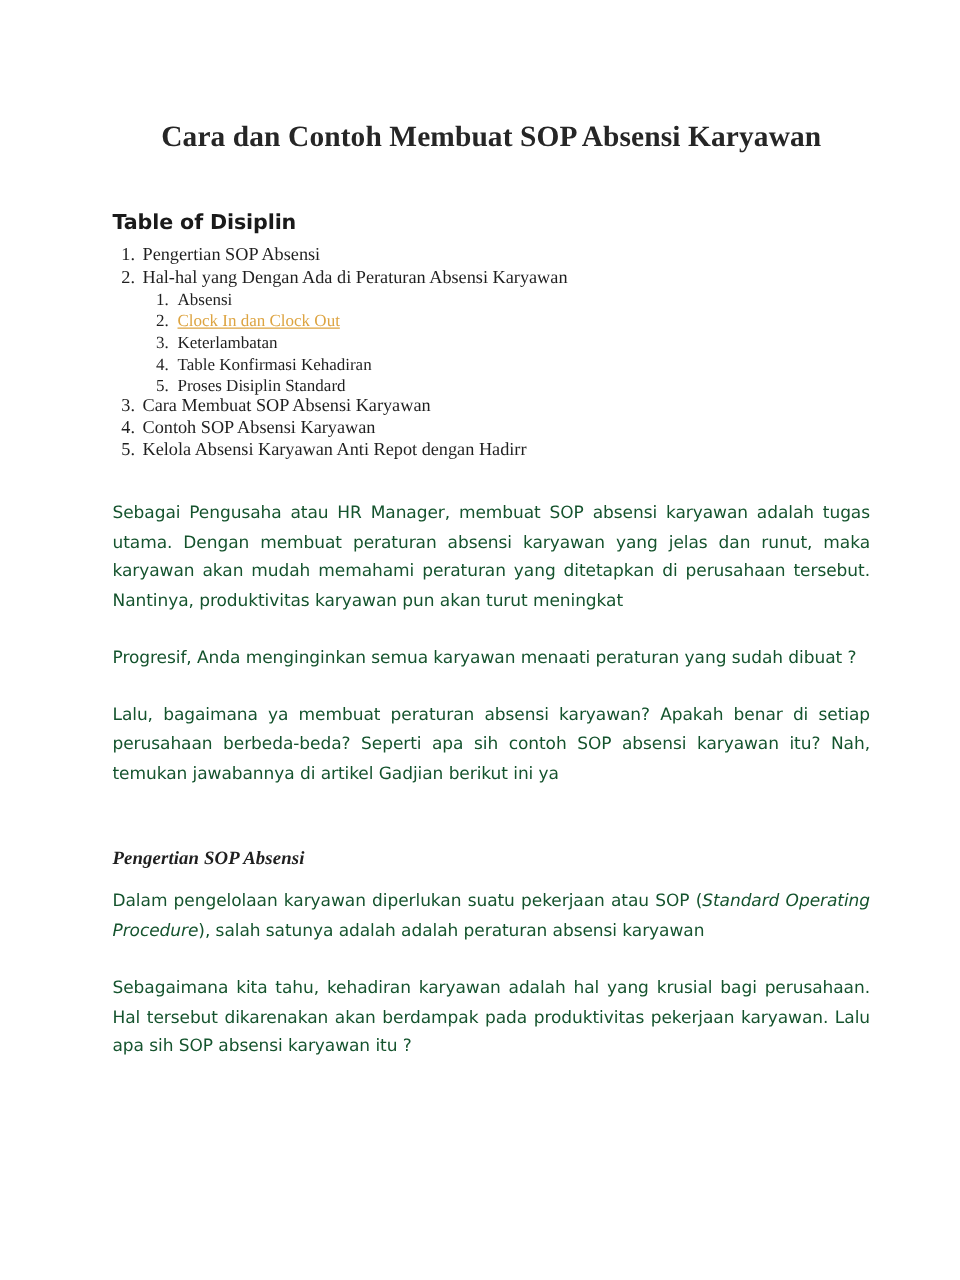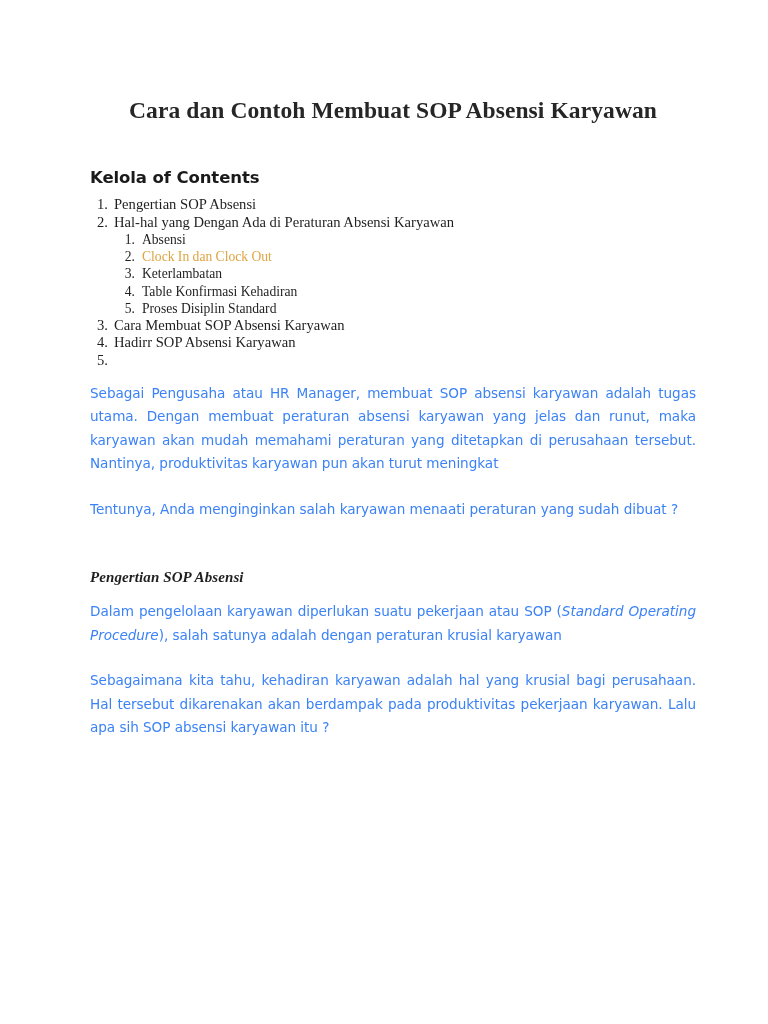--- a/index.html
+++ b/index.html
@@ -99,33 +99,34 @@
   ol.toc-sublist > li.toc-subitem > .num {
     position: absolute;
     left: 0;
     top: 0;
     width: 15px;
     text-align: right;
   }
 
   .toc-link {
     color: #dda441;
+    text-decoration: underline;
     text-underline-offset: 1px;
     cursor: pointer;
   }
 
   
   .body-block {
     padding-top: 30px;
   }
   p.para {
     font-family: "DejaVu Sans", sans-serif;
     font-size: 13.6px;
     line-height: 23.5px;
-    color: #3b82f6;
+    color: #14532d;
     text-align: justify;
     margin: 0 0 22px 0;
     width: 606px;
     letter-spacing: -0.05px;
   }
   p.para em {
     font-style: italic;
   }
 
   .gap-large {
@@ -146,45 +147,46 @@
   }
 </style>
 </head>
 <body>
 
 <div class="page">
   <div class="content">
 
     <h1 class="doc-title">Cara dan Contoh Membuat SOP Absensi Karyawan</h1>
 
-    <h2 class="toc-heading">Kelola of Contents</h2>
+    <h2 class="toc-heading">Table of Disiplin</h2>
 
     <ol class="toc-list" id="toc-list">
         <li class="toc-item"><span class="num">1.</span><span class="txt">Pengertian SOP Absensi</span></li>
         <li class="toc-item"><span class="num">2.</span><span class="txt">Hal-hal yang Dengan Ada di Peraturan Absensi Karyawan</span><ol class="toc-sublist">
             <li class="toc-subitem"><span class="num">1.</span><span>Absensi</span></li>
             <li class="toc-subitem"><span class="num">2.</span><span class="toc-link">Clock In dan Clock Out</span></li>
             <li class="toc-subitem"><span class="num">3.</span><span>Keterlambatan</span></li>
             <li class="toc-subitem"><span class="num">4.</span><span>Table Konfirmasi Kehadiran</span></li>
             <li class="toc-subitem"><span class="num">5.</span><span>Proses Disiplin Standard</span></li>
           </ol></li>
         <li class="toc-item"><span class="num">3.</span><span class="txt">Cara Membuat SOP Absensi Karyawan</span></li>
-        <li class="toc-item"><span class="num">4.</span><span class="txt">Hadirr SOP Absensi Karyawan</span></li>
-        <li class="toc-item"><span class="num">5.</span></li>
+        <li class="toc-item"><span class="num">4.</span><span class="txt">Contoh SOP Absensi Karyawan</span></li>
+        <li class="toc-item"><span class="num">5.</span><span class="txt">Kelola Absensi Karyawan Anti Repot dengan Hadirr</span></li>
       </ol>
 
     <div class="body-block">
       <p class="para">Sebagai Pengusaha atau HR Manager, membuat SOP absensi karyawan adalah tugas utama. Dengan membuat peraturan absensi karyawan yang jelas dan runut, maka karyawan akan mudah memahami peraturan yang ditetapkan di perusahaan tersebut. Nantinya, produktivitas karyawan pun akan turut meningkat</p>
-      <p class="para">Tentunya, Anda menginginkan salah karyawan menaati peraturan yang sudah dibuat ?</p>
+      <p class="para">Progresif, Anda menginginkan semua karyawan menaati peraturan yang sudah dibuat ?</p>
+      <p class="para">Lalu, bagaimana ya membuat peraturan absensi karyawan? Apakah benar di setiap perusahaan berbeda-beda? Seperti apa sih contoh SOP absensi karyawan itu? Nah, temukan jawabannya di artikel Gadjian berikut ini ya</p>
     </div>
 
     <div class="gap-large"></div>
 
     <h2 class="section-heading">Pengertian SOP Absensi</h2>
 
     <p class="para">
-      <span>Dalam pengelolaan karyawan diperlukan suatu pekerjaan atau SOP (</span><em>Standard Operating Procedure</em><span>), salah satunya adalah dengan peraturan krusial karyawan</span>
+      <span>Dalam pengelolaan karyawan diperlukan suatu pekerjaan atau SOP (</span><em>Standard Operating Procedure</em><span>), salah satunya adalah adalah peraturan absensi karyawan</span>
     </p>
 
     <p class="para">Sebagaimana kita tahu, kehadiran karyawan adalah hal yang krusial bagi perusahaan. Hal tersebut dikarenakan akan berdampak pada produktivitas pekerjaan karyawan. Lalu apa sih SOP absensi karyawan itu ?</p>
 
   </div>
 </div>
 
 </body></html>

